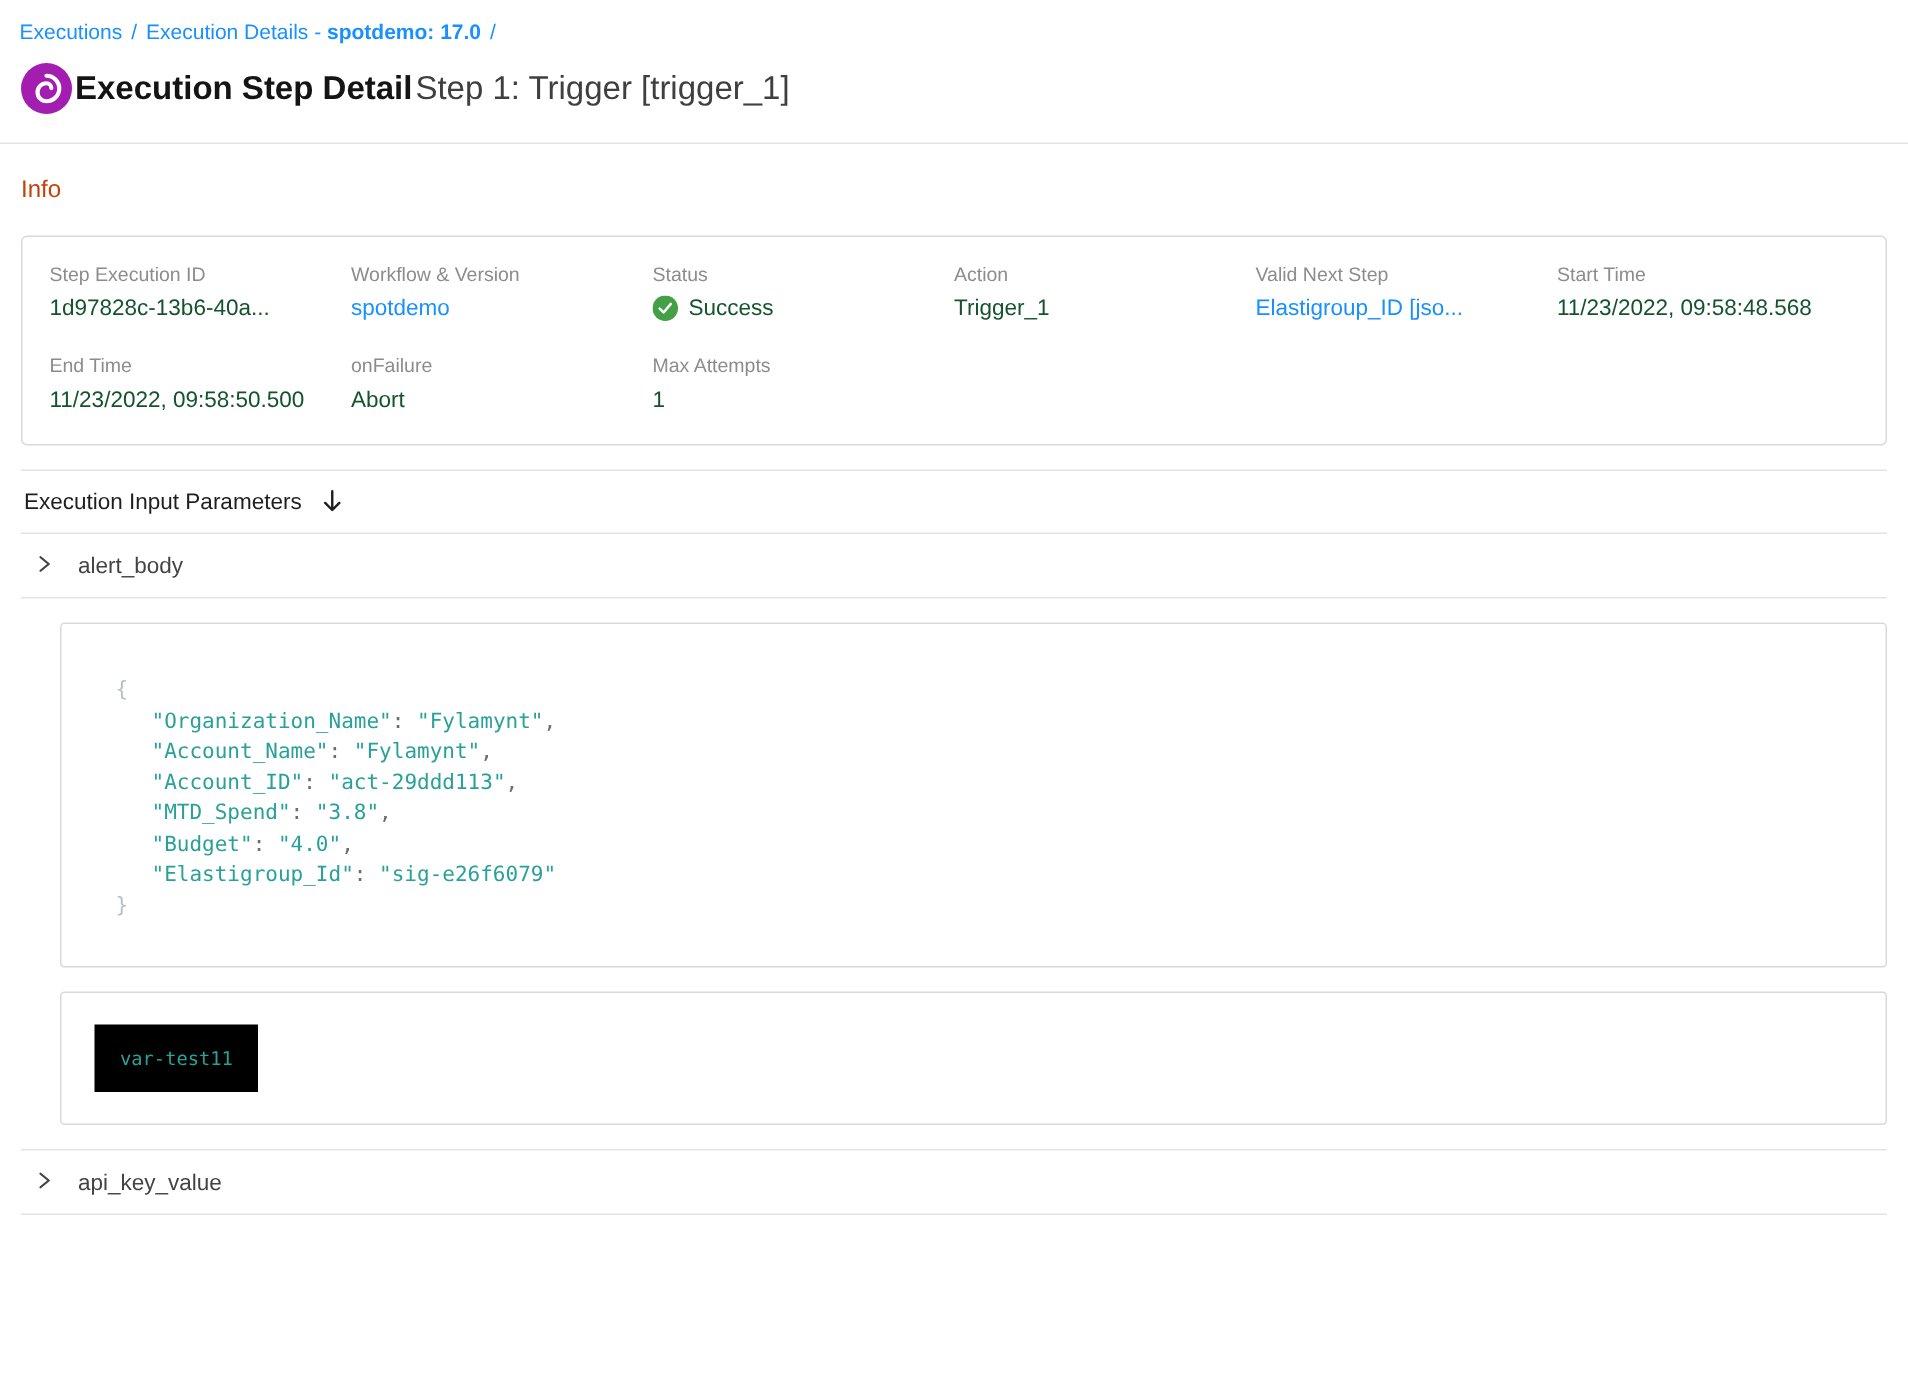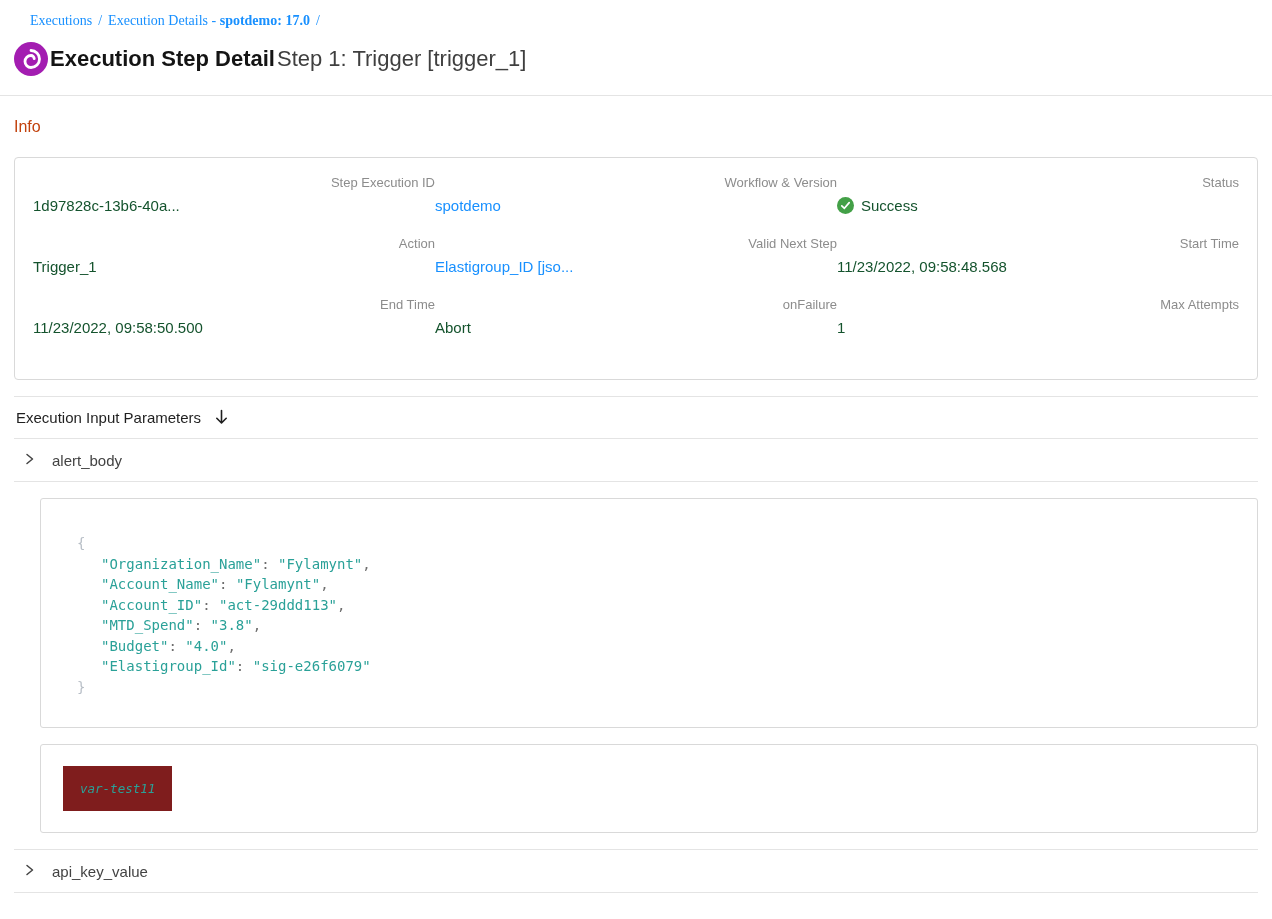--- a/index.html
+++ b/index.html
@@ -5,44 +5,43 @@
   * { box-sizing: border-box; margin: 0; padding: 0; }
   html, body { width: 1272px; height: 919px; }
   body {
     background: #ffffff;
     font-family: "Liberation Sans", "DejaVu Sans", sans-serif;
     color: #262626;
     overflow: hidden;
   }
 
   
-  .breadcrumb { padding: 13px 14px 0 30px; font-size: 14px; color: #1890ff; font-family: Liberation Serif, serif; }
+  .breadcrumb { padding: 13px 14px 0 13px; font-size: 14px; color: #1890ff; }
   .breadcrumb a { color: #1890ff; text-decoration: none; cursor: pointer; }
   .breadcrumb .sep { margin: 0 6px; color: #1890ff; }
   .breadcrumb .strong { font-weight: 700; }
 
   
   .header { display: flex; align-items: center; gap: 2px; padding: 13px 14px 0 14px; }
   .logo { width: 34px; height: 34px; display: inline-flex; flex: none; }
   .title { font-size: 22px; font-weight: 700; color: #141414; }
   .subtitle { font-size: 22px; font-weight: 400; color: #3f3f3f; }
 
   .hr { height: 1px; background: #e4e4e4; margin-top: 19px; }
 
   
   .info-title { font-size: 16px; color: #c2410c; margin: 22px 14px 0 14px; }
   .info-card {
     margin: 21px 14px 0 14px;
     border: 1px solid #d9d9d9;
     border-radius: 4px;
     padding: 17px 18px 21px 18px;
     display: grid;
-    grid-template-columns: repeat(3, 1fr);
+    grid-template-columns: repeat(6, 1fr);
     row-gap: 22px;
-    text-align: right;
   }
   .cell .lbl { font-size: 13px; color: #8c8c8c; }
   .cell .val { font-size: 15px; color: #14532d; margin-top: 7px; display: flex; align-items: center; gap: 7px; }
   .cell .val.link { color: #1890ff; cursor: pointer; }
   .check-icon { width: 17px; height: 17px; flex: none; display: inline-flex; }
 
   
   .tabbar { display: flex; margin: 14px 14px 0 14px; border-bottom: 1px solid #e4e4e4; }
   .tab { padding: 8px 19px 10px 19px; font-size: 15px; color: #434343; cursor: pointer; }
   .tab.active { color: #1890ff; border-bottom: 2px solid #1890ff; margin-bottom: -1px; }
@@ -81,26 +80,25 @@
   
   .value-card {
     margin: 16px 0 16px 26px;
     border: 1px solid #d9d9d9;
     border-radius: 3px;
     padding: 21px 22px;
     background: #ffffff;
   }
   .badge {
     display: inline-block;
-    background: #7f1d1d;
+    background: #000000;
     padding: 15px 17px;
     font-family: "DejaVu Sans Mono", "Liberation Mono", monospace;
     font-size: 12.5px;
     color: #2aa198;
-    font-style: italic;
   }
 </style>
 </head>
 <body>
 
 <div>
 
   <div class="breadcrumb">
     <a>Executions</a><span class="sep">/</span><a><span>Execution Details - </span><span class="strong">spotdemo: 17.0</span></a><span class="sep">/</span>
   </div>

